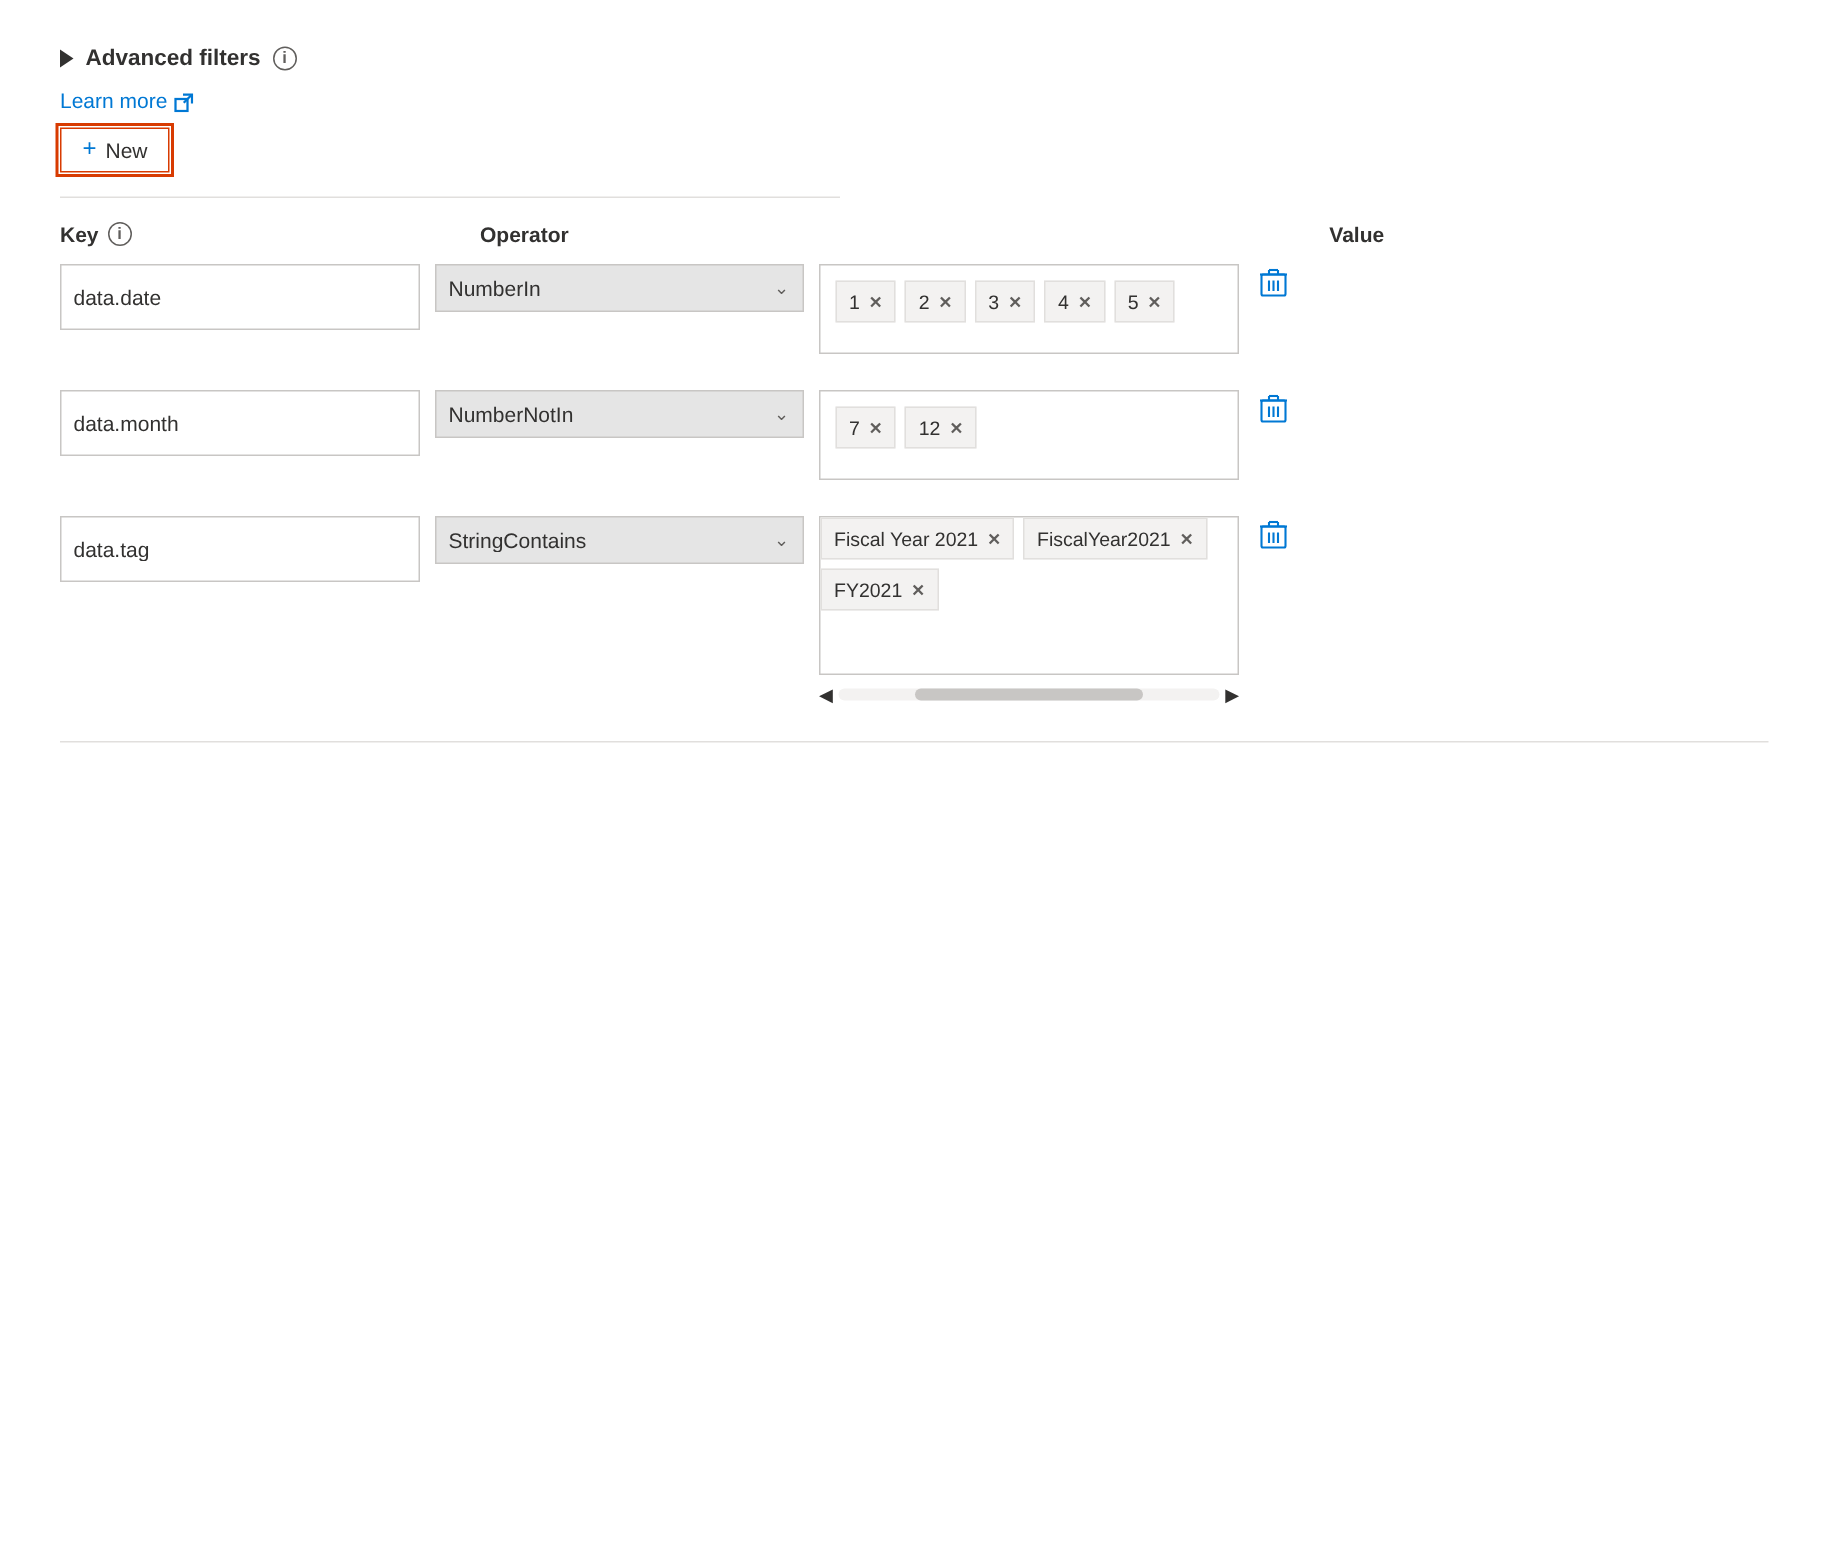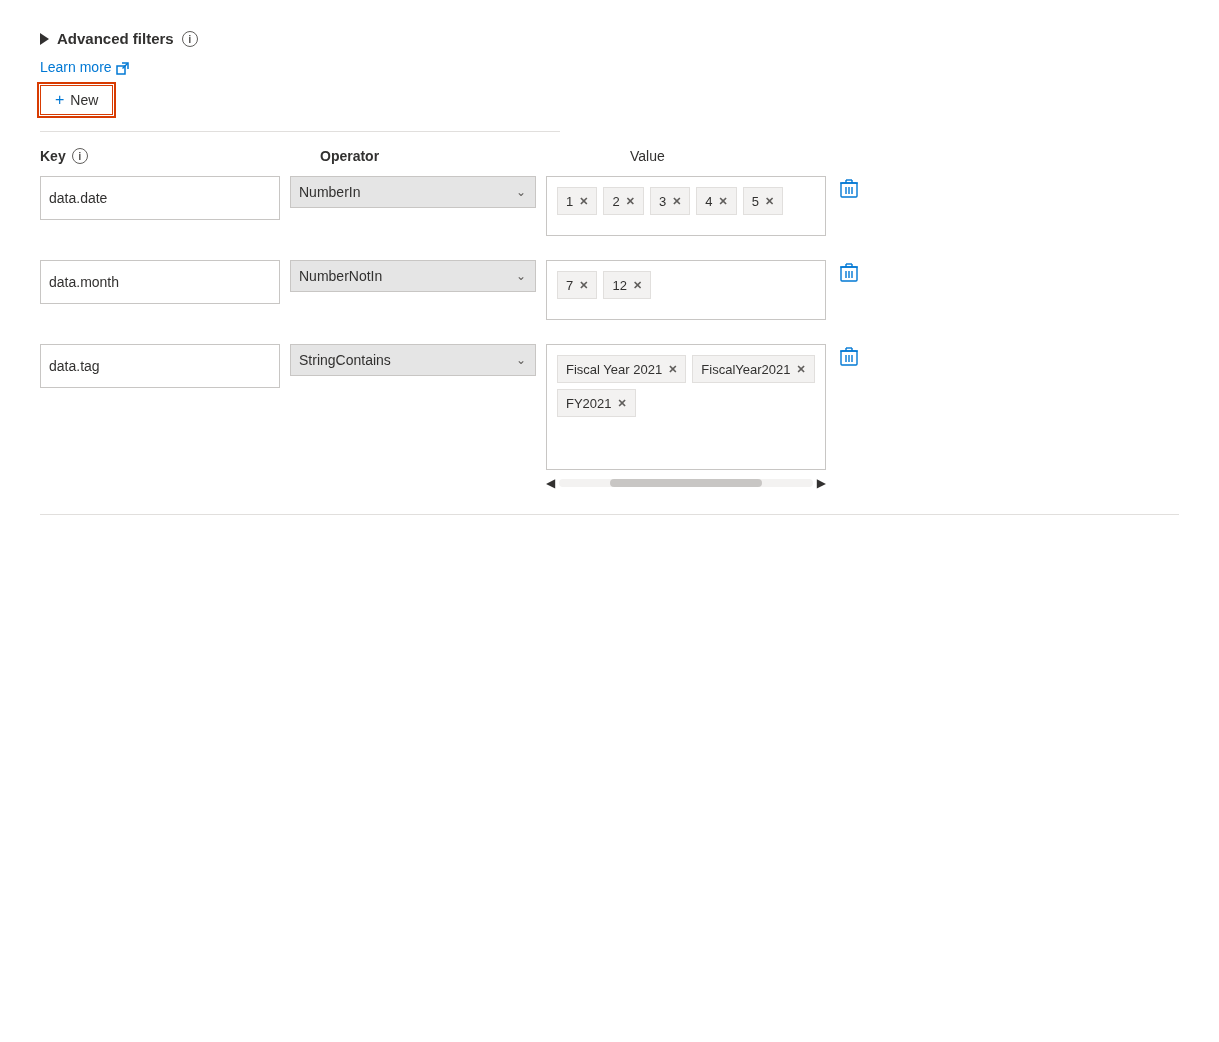--- a/index.html
+++ b/index.html
@@ -97,22 +97,23 @@
       align-items: center;
       gap: 6px;
     }
     .col-operator {
       width: 310px;
       font-weight: 600;
       font-size: 14px;
     }
     .col-value {
       flex: 1;
-      font-weight: 400;
-      font-size: 14px;
+      font-weight: 700;
+      font-size: 14px;
+      text-align: center;
     }
 
     .filter-row {
       display: flex;
       align-items: flex-start;
       margin-bottom: 24px;
     }
     .key-input {
       width: 240px;
       height: 44px;
@@ -229,21 +230,20 @@
       margin-top: 10px;
     }
 
     .value-area-with-scroll {
       display: flex;
       flex-direction: column;
       margin-left: 10px;
     }
     .value-box-scroll {
       border: 1px solid #c8c6c4;
-      padding: 10px;
       width: 280px;
       display: flex;
       flex-wrap: wrap;
       gap: 6px;
       align-content: flex-start;
     }
   </style>
 </head>
 <body>
 

